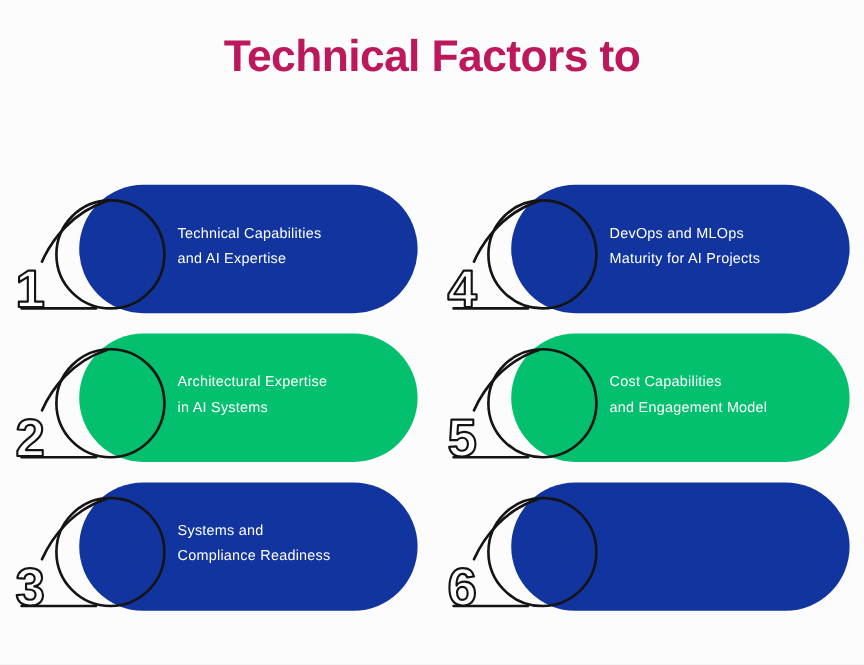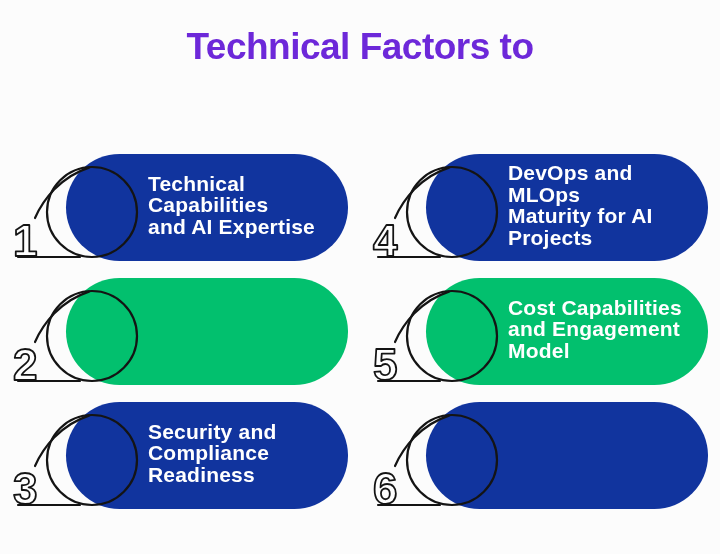--- a/index.html
+++ b/index.html
@@ -7,21 +7,21 @@
     position:relative;
     width:720px;height:554px;
     margin:0 auto;
     background:#fcfcfc;
     overflow:hidden;
     font-family:"Liberation Sans", sans-serif;
   }
   .title{
     padding-top:24px;
     text-align:center;
-    color:#6d28d9;
+    color:#be185d;
     font-size:37px;
     line-height:45px;
     font-weight:800;
     letter-spacing:-0.5px;
   }
   .grid{
     position:absolute;
     left:0;top:150px;
     width:720px;
     display:grid;
@@ -39,23 +39,23 @@
     font-family:"Liberation Sans", sans-serif;
     font-weight:700;
     font-size:44px;
   }
   .label{
     position:absolute;
     left:148px;top:4px;
     width:196px;height:102px;
     display:flex;align-items:center;
     color:#ffffff;
-    font-size:21px;
+    font-size:12px;
     line-height:21.5px;
-    font-weight:700;
+    font-weight:400;
     letter-spacing:0.2px;
     white-space:pre-line;
   }
 </style>
 </head>
 <body>
 
 <div class="canvas">
 
   <header class="title">
@@ -89,20 +89,22 @@
     </div>
 
     <div class="cell">
       <svg width="360" height="124" viewBox="0 0 360 124">
         <rect x="66" y="4" width="282" height="107" rx="53.5" fill="#02c06e"></rect>
         <line class="ink" x1="18" y1="107" x2="80" y2="107"></line>
         <circle class="ink" cx="92" cy="62" r="45"></circle>
         <path class="ink" d="M35 68 C 43 50, 60 27, 89 17.6"></path>
         <text class="num" x="13" y="106">2</text>
       </svg>
+      <div class="label">Architectural Expertise
+in AI Systems</div>
     </div>
 
     <div class="cell">
       <svg width="360" height="124" viewBox="0 0 360 124">
         <rect x="66" y="4" width="282" height="107" rx="53.5" fill="#02c06e"></rect>
         <line class="ink" x1="18" y1="107" x2="80" y2="107"></line>
         <circle class="ink" cx="92" cy="62" r="45"></circle>
         <path class="ink" d="M35 68 C 43 50, 60 27, 89 17.6"></path>
         <text class="num" x="13" y="106">5</text>
       </svg>
@@ -111,21 +113,21 @@
     </div>
 
     <div class="cell">
       <svg width="360" height="124" viewBox="0 0 360 124">
         <rect x="66" y="4" width="282" height="107" rx="53.5" fill="#11349e"></rect>
         <line class="ink" x1="18" y1="107" x2="80" y2="107"></line>
         <circle class="ink" cx="92" cy="62" r="45"></circle>
         <path class="ink" d="M35 68 C 43 50, 60 27, 89 17.6"></path>
         <text class="num" x="13" y="106">3</text>
       </svg>
-      <div class="label">Security and
+      <div class="label">Systems and
 Compliance Readiness</div>
     </div>
 
     <div class="cell">
       <svg width="360" height="124" viewBox="0 0 360 124">
         <rect x="66" y="4" width="282" height="107" rx="53.5" fill="#11349e"></rect>
         <line class="ink" x1="18" y1="107" x2="80" y2="107"></line>
         <circle class="ink" cx="92" cy="62" r="45"></circle>
         <path class="ink" d="M35 68 C 43 50, 60 27, 89 17.6"></path>
         <text class="num" x="13" y="106">6</text>

